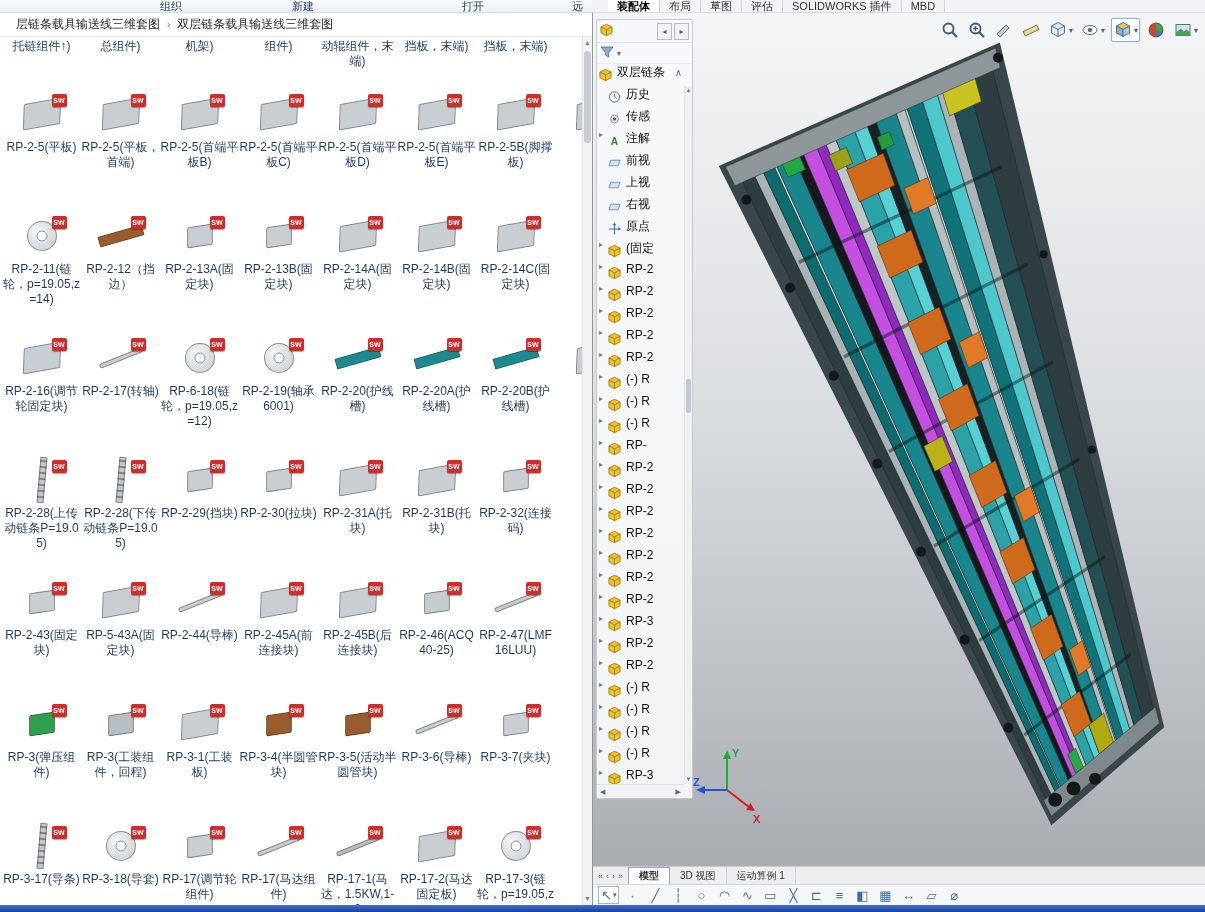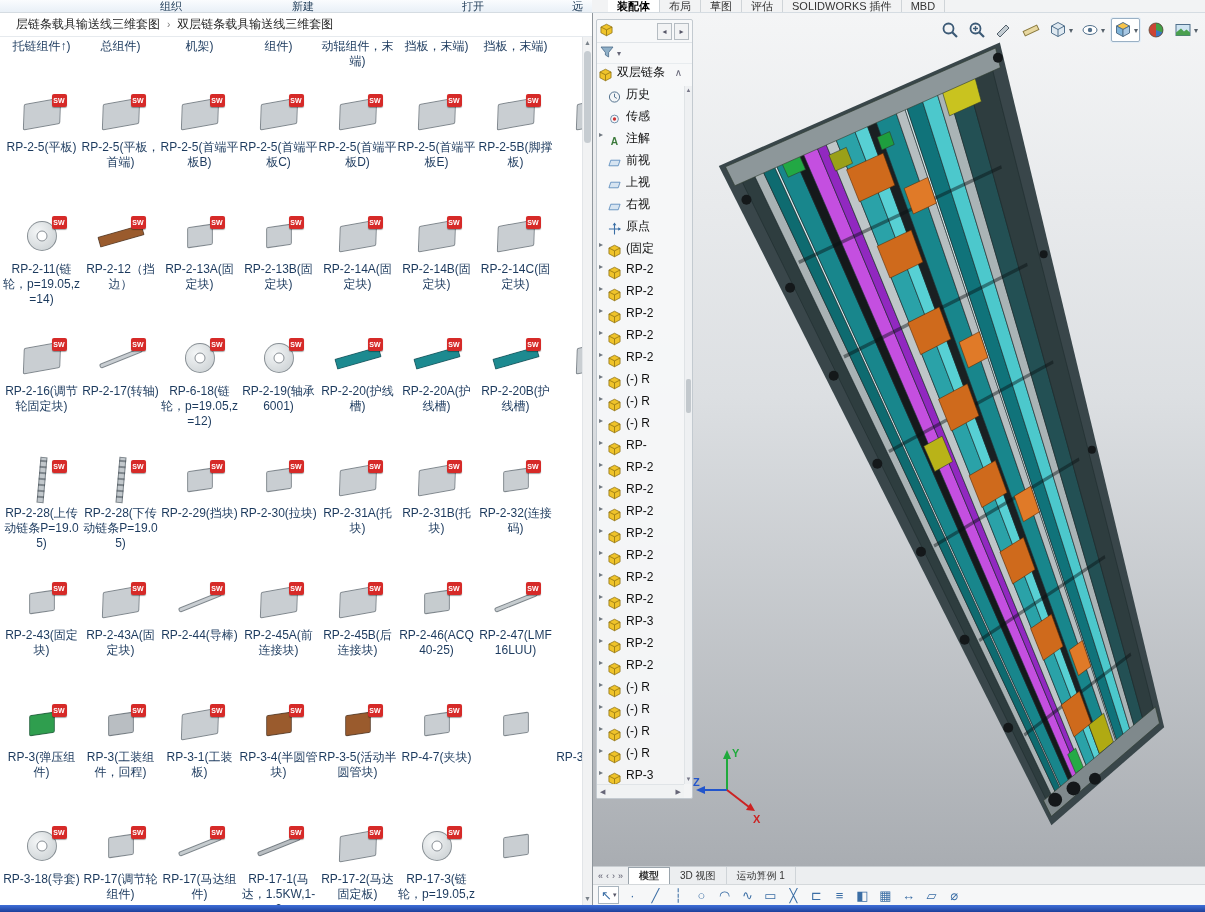--- a/index.html
+++ b/index.html
@@ -369,21 +369,21 @@
             <div class="shape s-block" style="background: rgb(201, 206, 210);"></div>
             <div class="badge">SW</div>
           </div>
           <div class="lbl">RP-2-43(固定块)</div>
         </div>
         <div class="cell">
           <div class="thumb">
             <div class="shape s-plate" style="background: rgb(201, 206, 210);"></div>
             <div class="badge">SW</div>
           </div>
-          <div class="lbl">RP-2-43A(固定块)</div>
+          <div class="lbl">RP-5-43A(固定块)</div>
         </div>
         <div class="cell">
           <div class="thumb">
             <div class="shape s-rod" style="background: rgb(201, 206, 210);"></div>
             <div class="badge">SW</div>
           </div>
           <div class="lbl">RP-2-44(导棒)</div>
         </div>
         <div class="cell">
           <div class="thumb">
@@ -448,24 +448,31 @@
         </div>
         <div class="cell">
           <div class="thumb">
             <div class="shape s-block" style="background: rgb(154, 91, 45);"></div>
             <div class="badge">SW</div>
           </div>
           <div class="lbl">RP-3-5(活动半圆管块)</div>
         </div>
         <div class="cell">
           <div class="thumb">
-            <div class="shape s-block" style="background: rgb(201, 206, 210);"></div>
-            <div class="badge">SW</div>
-          </div>
-          <div class="lbl">RP-4-7(夹块)</div>
+            <div class="shape s-rod" style="background: rgb(201, 206, 210);"></div>
+            <div class="badge">SW</div>
+          </div>
+          <div class="lbl">RP-3-6(导棒)</div>
+        </div>
+        <div class="cell">
+          <div class="thumb">
+            <div class="shape s-block" style="background: rgb(201, 206, 210);"></div>
+            <div class="badge">SW</div>
+          </div>
+          <div class="lbl">RP-3-7(夹块)</div>
         </div>
         <div class="cell">
           <div class="thumb">
             <div class="shape s-block" style="background: rgb(201, 206, 210);"></div>
           </div>
         </div>
         <div class="cell">
           <div class="thumb">
             <div class="shape s-chain" style="background: repeating-linear-gradient(0deg, rgb(194, 200, 204) 0px, rgb(194, 200, 204) 4px, rgb(126, 134, 140) 4px, rgb(126, 134, 140) 6px);"></div>
             <div class="badge">SW</div>

